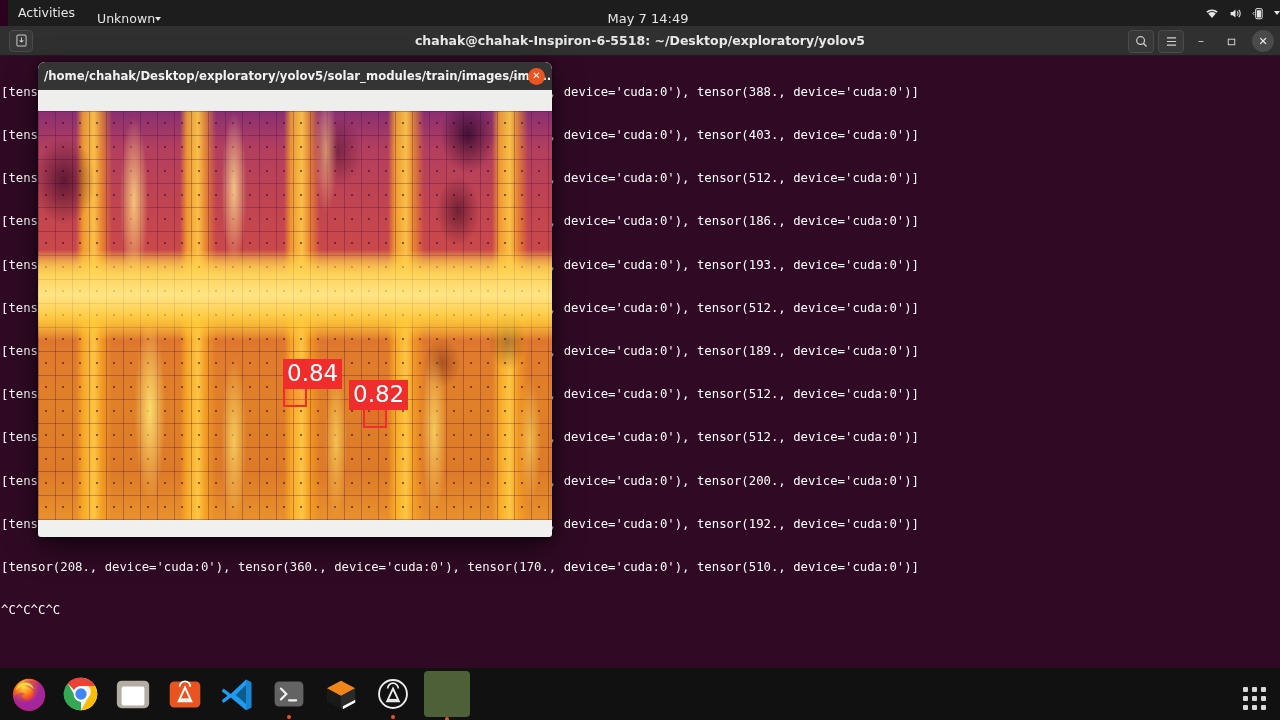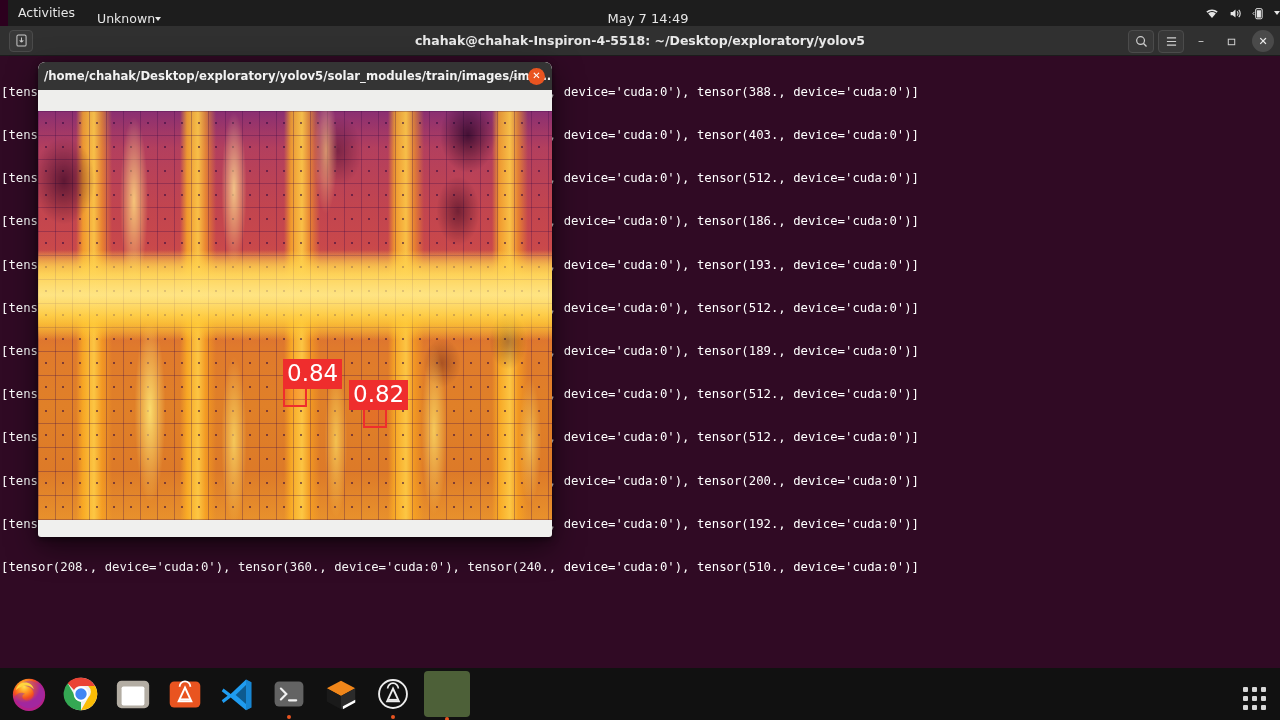--- a/index.html
+++ b/index.html
@@ -244,21 +244,21 @@
 
   <div class="term-win">
 
     <div class="term-titlebar">
       <div class="tb-left-btn">
         <svg width="11" height="13" viewBox="0 0 12 14">
           <rect x="1" y="1" width="10" height="12" rx="1.5" fill="none" stroke="#c9c9c9" stroke-width="1.1"></rect>
           <path d="M6 3.6v5.2M6 8.8l-2-2M6 8.8l2-2" stroke="#c9c9c9" stroke-width="1.1" fill="none"></path>
         </svg>
       </div>
-      <div class="term-title">chahak@chahak-Inspiron-4-5518: ~/Desktop/exploratory/yolov5</div>
+      <div class="term-title">chahak@chahak-Inspiron-6-5518: ~/Desktop/exploratory/yolov5</div>
       <div class="tb-right">
         <div class="tb-btn">
           <svg width="13" height="13" viewBox="0 0 14 14">
             <circle cx="6" cy="6" r="4.2" fill="none" stroke="#cfcfcf" stroke-width="1.3"></circle>
             <path d="M9.2 9.2 L12.4 12.4" stroke="#cfcfcf" stroke-width="1.4"></path>
           </svg>
         </div>
         <div class="tb-btn">
           <svg width="13" height="11" viewBox="0 0 14 12">
             <path d="M2 2h10M2 6h10M2 10h10" stroke="#cfcfcf" stroke-width="1.3"></path>
@@ -279,21 +279,22 @@
       <div class="ln">[tensor(394., device='cuda:0'), tensor(384., device='cuda:0'), tensor(418., device='cuda:0'), tensor(403., device='cuda:0')]</div>
       <div class="ln">[tensor(154., device='cuda:0'), tensor(320., device='cuda:0'), tensor(178., device='cuda:0'), tensor(512., device='cuda:0')]</div>
       <div class="ln">[tensor(160., device='cuda:0'), tensor(170., device='cuda:0'), tensor(181., device='cuda:0'), tensor(186., device='cuda:0')]</div>
       <div class="ln">[tensor(166., device='cuda:0'), tensor(176., device='cuda:0'), tensor(188., device='cuda:0'), tensor(193., device='cuda:0')]</div>
       <div class="ln">[tensor(171., device='cuda:0'), tensor(330., device='cuda:0'), tensor(196., device='cuda:0'), tensor(512., device='cuda:0')]</div>
       <div class="ln">[tensor(178., device='cuda:0'), tensor(172., device='cuda:0'), tensor(200., device='cuda:0'), tensor(189., device='cuda:0')]</div>
       <div class="ln">[tensor(184., device='cuda:0'), tensor(340., device='cuda:0'), tensor(210., device='cuda:0'), tensor(512., device='cuda:0')]</div>
       <div class="ln">[tensor(190., device='cuda:0'), tensor(350., device='cuda:0'), tensor(219., device='cuda:0'), tensor(512., device='cuda:0')]</div>
       <div class="ln">[tensor(196., device='cuda:0'), tensor(180., device='cuda:0'), tensor(225., device='cuda:0'), tensor(200., device='cuda:0')]</div>
       <div class="ln">[tensor(202., device='cuda:0'), tensor(174., device='cuda:0'), tensor(231., device='cuda:0'), tensor(192., device='cuda:0')]</div>
-      <div class="ln">[tensor(208., device='cuda:0'), tensor(360., device='cuda:0'), tensor(240., device='cuda:0'), tensor(510., device='cuda:0')]</div>
+      <div class="ln">[tensor(208., device='cuda:0'), tensor(360., device='cuda:0'), tensor(170., device='cuda:0'), tensor(510., device='cuda:0')]</div>
+      <div class="ln">^C^C^C^C</div>
       
       
       
       
       
       
       
       
       
       

